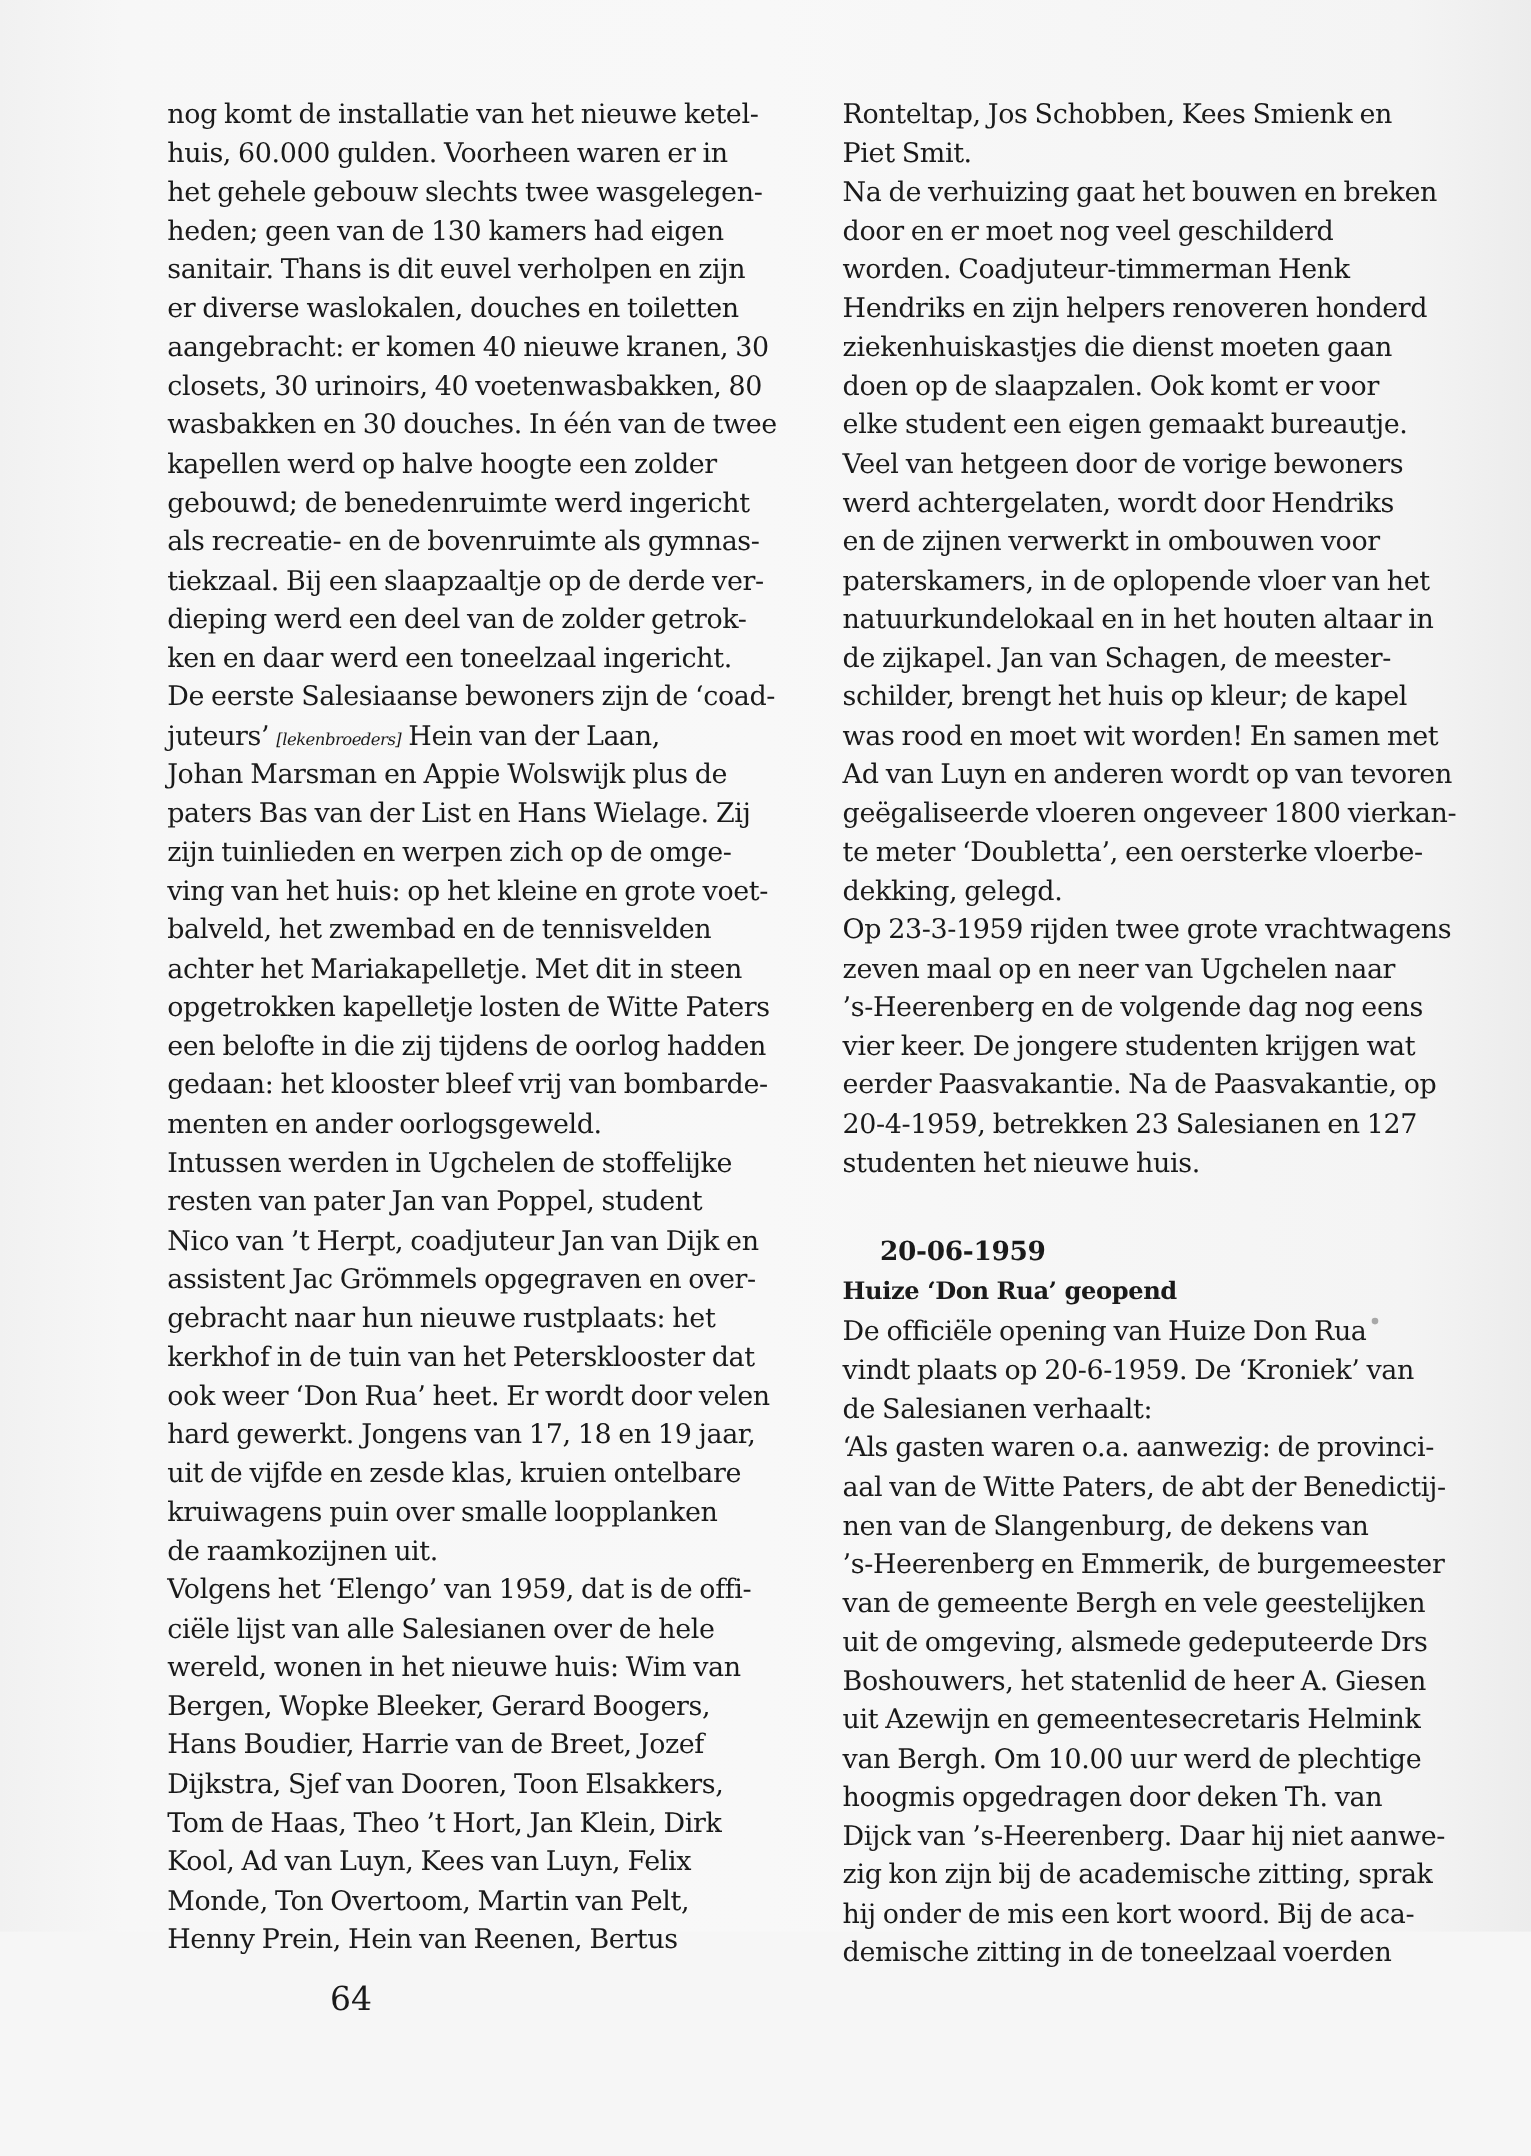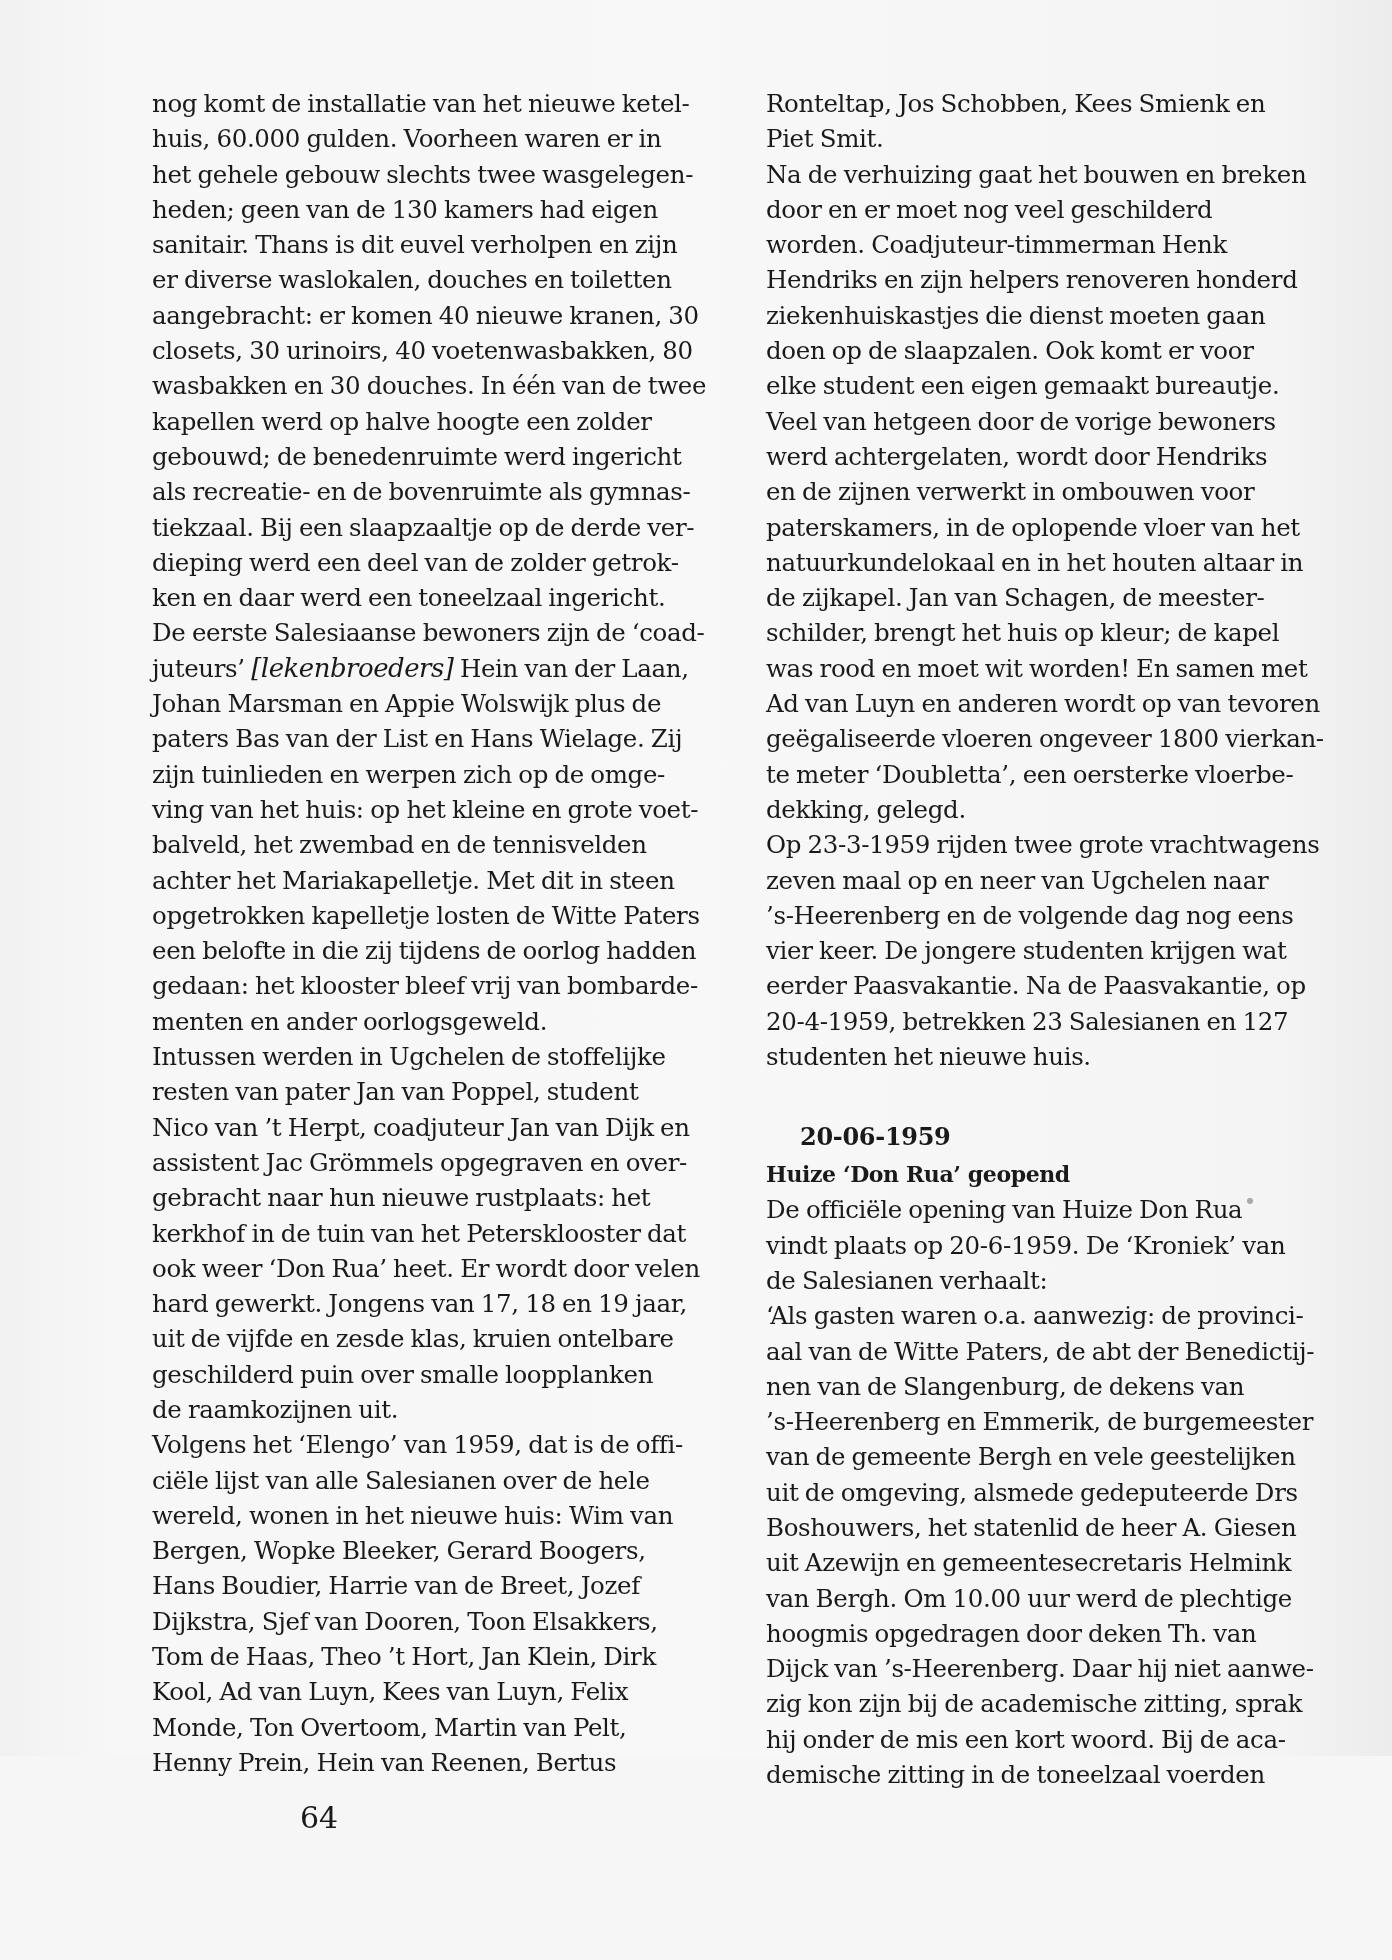--- a/index.html
+++ b/index.html
@@ -17,21 +17,21 @@
   .col {
     position: absolute; top: 86px;
   }
   .col-left { left: 152px; width: 600px; }
   .col-right { left: 766px; width: 600px; }
   .line {
     display: block; height: 35.3px; line-height: 35.3px;
     font-size: 24.5px; white-space: nowrap;
     letter-spacing: -0.35px; word-spacing: -1px;
   }
-  .line i { font-style: italic; font-size: 26px; letter-spacing: -0.5px; text-align: center; }
+  .line i { font-style: italic; font-size: 15px; letter-spacing: -0.5px; text-align: center; }
   .gap { display: block; height: 44px; }
   .date-head {
     display: block; height: 38px; line-height: 38px;
     font-size: 24px; font-weight: bold; padding-left: 34px; letter-spacing: -0.3px;
   }
   .sub-head {
     display: block; height: 36px; line-height: 36px;
     font-size: 22px; font-weight: bold; letter-spacing: -0.4px;
   }
   .page-number {
@@ -78,21 +78,21 @@
     <span class="line">menten en ander oorlogsgeweld.</span>
     <span class="line">Intussen werden in Ugchelen de stoffelijke</span>
     <span class="line">resten van pater Jan van Poppel, student</span>
     <span class="line">Nico van ’t Herpt, coadjuteur Jan van Dijk en</span>
     <span class="line">assistent Jac Grömmels opgegraven en over-</span>
     <span class="line">gebracht naar hun nieuwe rustplaats: het</span>
     <span class="line">kerkhof in de tuin van het Petersklooster dat</span>
     <span class="line">ook weer ‘Don Rua’ heet. Er wordt door velen</span>
     <span class="line">hard gewerkt. Jongens van 17, 18 en 19 jaar,</span>
     <span class="line">uit de vijfde en zesde klas, kruien ontelbare</span>
-    <span class="line">geschilderd puin over smalle loopplanken</span>
+    <span class="line">kruiwagens puin over smalle loopplanken</span>
     <span class="line">de raamkozijnen uit.</span>
     <span class="line">Volgens het ‘Elengo’ van 1959, dat is de offi-</span>
     <span class="line">ciële lijst van alle Salesianen over de hele</span>
     <span class="line">wereld, wonen in het nieuwe huis: Wim van</span>
     <span class="line">Bergen, Wopke Bleeker, Gerard Boogers,</span>
     <span class="line">Hans Boudier, Harrie van de Breet, Jozef</span>
     <span class="line">Dijkstra, Sjef van Dooren, Toon Elsakkers,</span>
     <span class="line">Tom de Haas, Theo ’t Hort, Jan Klein, Dirk</span>
     <span class="line">Kool, Ad van Luyn, Kees van Luyn, Felix</span>
     <span class="line">Monde, Ton Overtoom, Martin van Pelt,</span>

